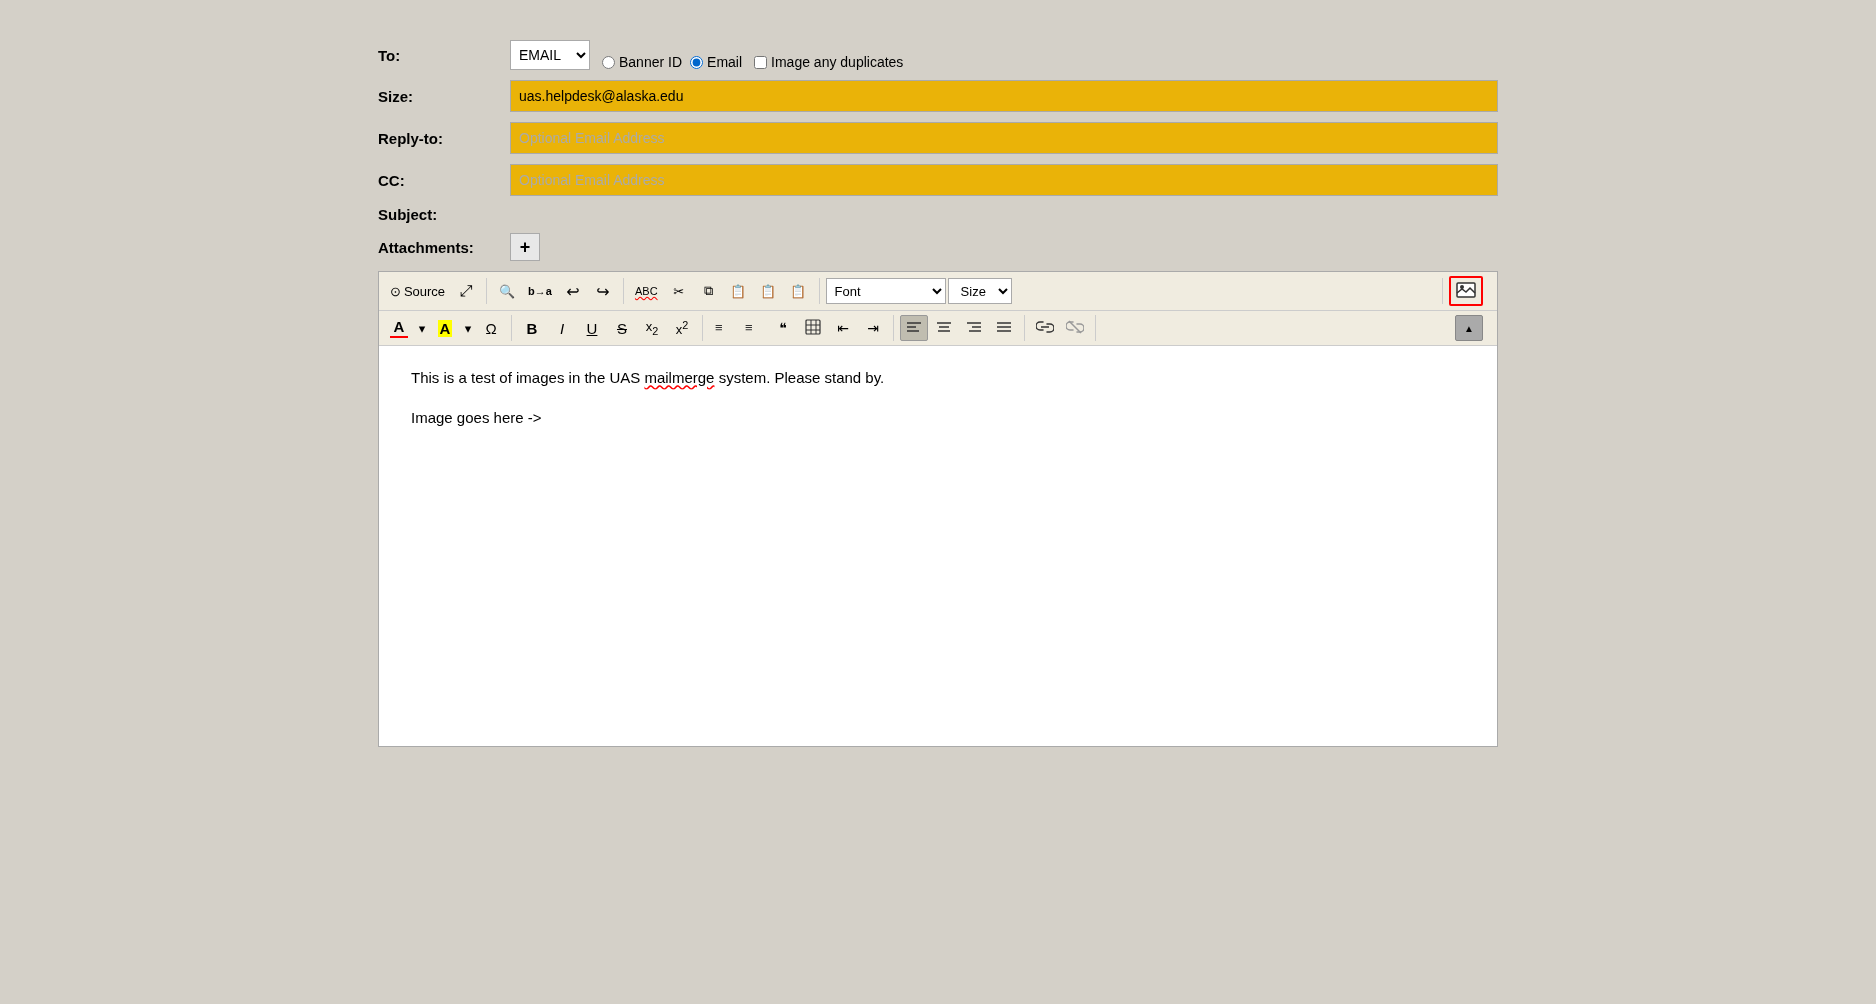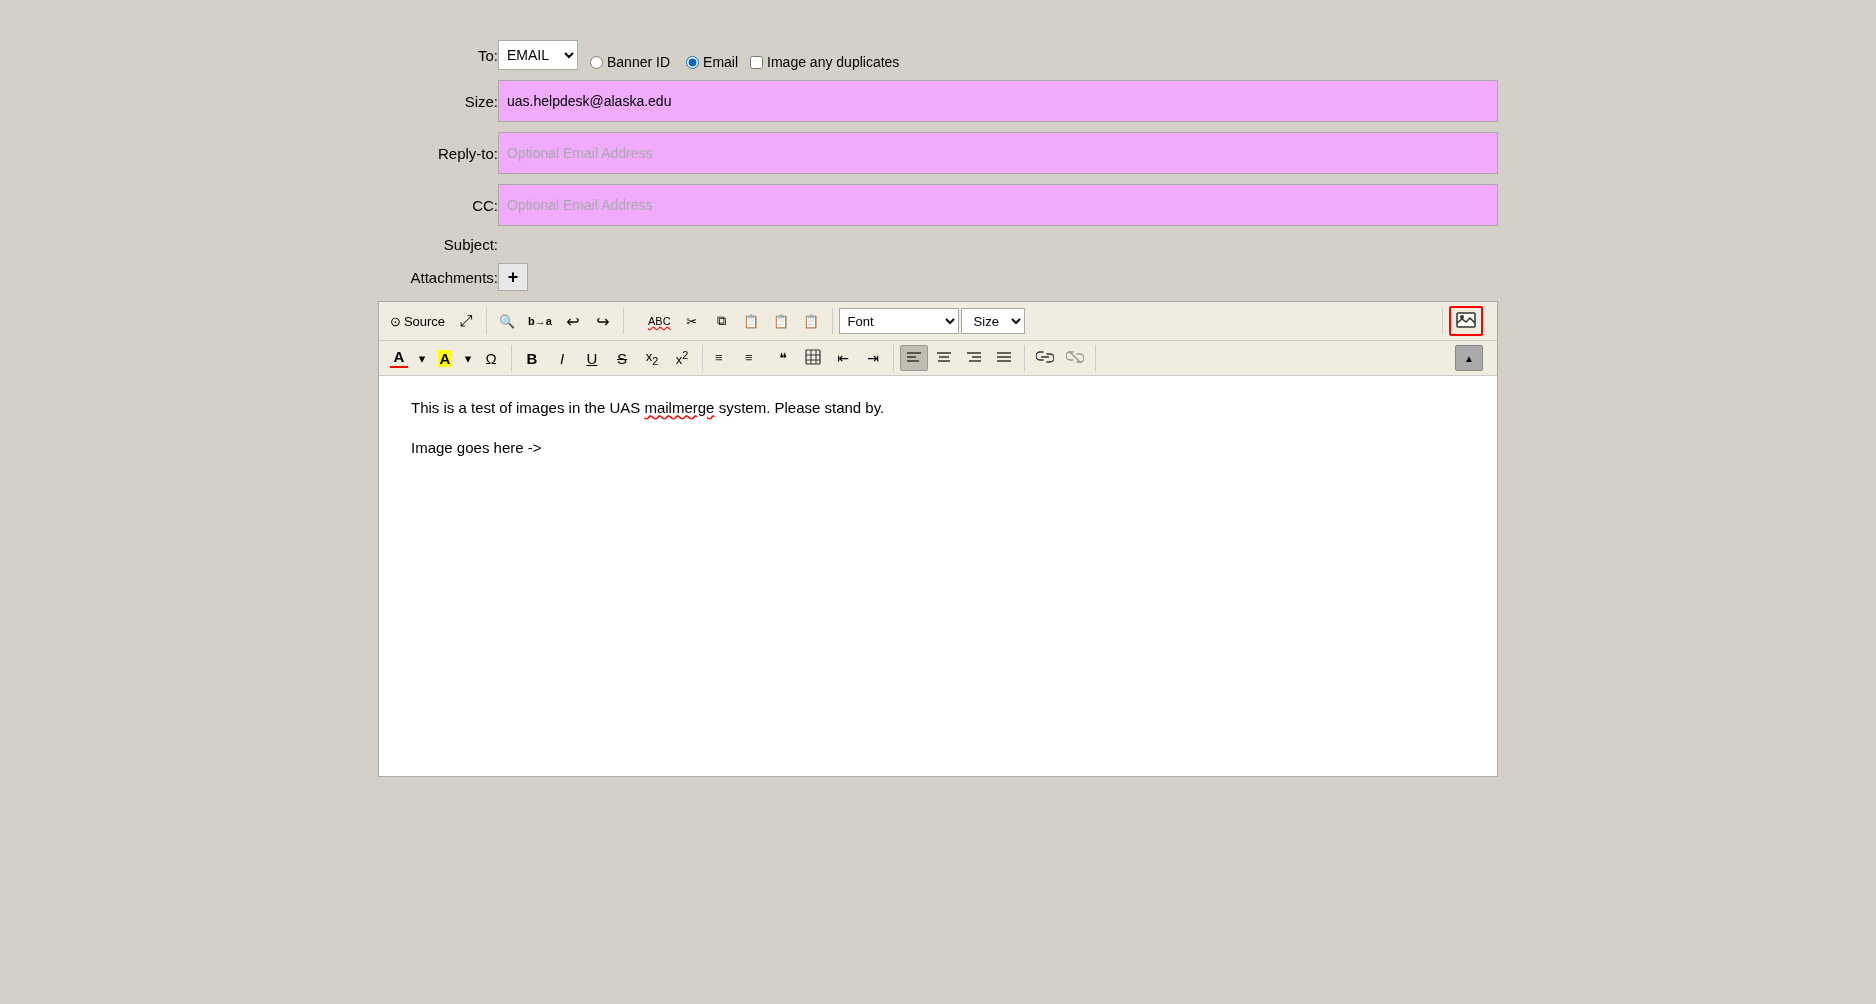--- a/index.html
+++ b/index.html
@@ -15,33 +15,33 @@
       max-width: 1200px;
       margin: 0 auto;
       padding: 20px 40px;
     }
     .form-row {
       display: flex;
       align-items: center;
       margin-bottom: 10px;
     }
     .form-label {
-      font-weight: normal;
-      text-align: right;
+      font-weight: bold;
+      text-align: left;
       min-width: 120px;
-      margin-right: 0;
+      margin-right: 12px;
       font-size: 15px;
     }
     .form-input {
       flex: 1;
-      height: 42px;
+      height: 32px;
       border: 1px solid #aaa;
       padding: 4px 8px;
       font-size: 14px;
-      background: #f0abfc;
+      background: #eab308;
       color: #000;
     }
     .form-input::placeholder {
       color: #aaa;
     }
     .to-row {
       display: flex;
       align-items: flex-end;
       gap: 12px;
     }
@@ -49,21 +49,21 @@
       height: 30px;
       border: 1px solid #aaa;
       background: #fff;
       font-size: 14px;
       padding: 2px 4px;
       cursor: pointer;
     }
     .radio-group {
       display: flex;
       align-items: center;
-      gap: 16px;
+      gap: 8px;
     }
     .radio-label {
       display: flex;
       align-items: center;
       gap: 4px;
       cursor: pointer;
       font-size: 14px;
     }
     .checkbox-label {
       display: flex;
@@ -273,21 +273,21 @@
         <button class="toolbar-btn">
           <span style="font-size:16px;">↩</span>
         </button>
         <button class="toolbar-btn">
           <span style="font-size:16px;">↪</span>
         </button>
       </div>
 
       <div class="toolbar-group">
         <button class="toolbar-btn">
-          <span style="font-size:11px; text-decoration: underline wavy red; margin-left: 13px;">ABC</span>
+          <span style="font-size:11px; text-decoration: underline wavy red;">ABC</span>
         </button>
         <button class="toolbar-btn">
           <span>✂</span>
         </button>
         <button class="toolbar-btn">
           <span style="font-size:13px;">⧉</span>
         </button>
         <button class="toolbar-btn">
           <span style="font-size:13px;">📋</span>
         </button>

